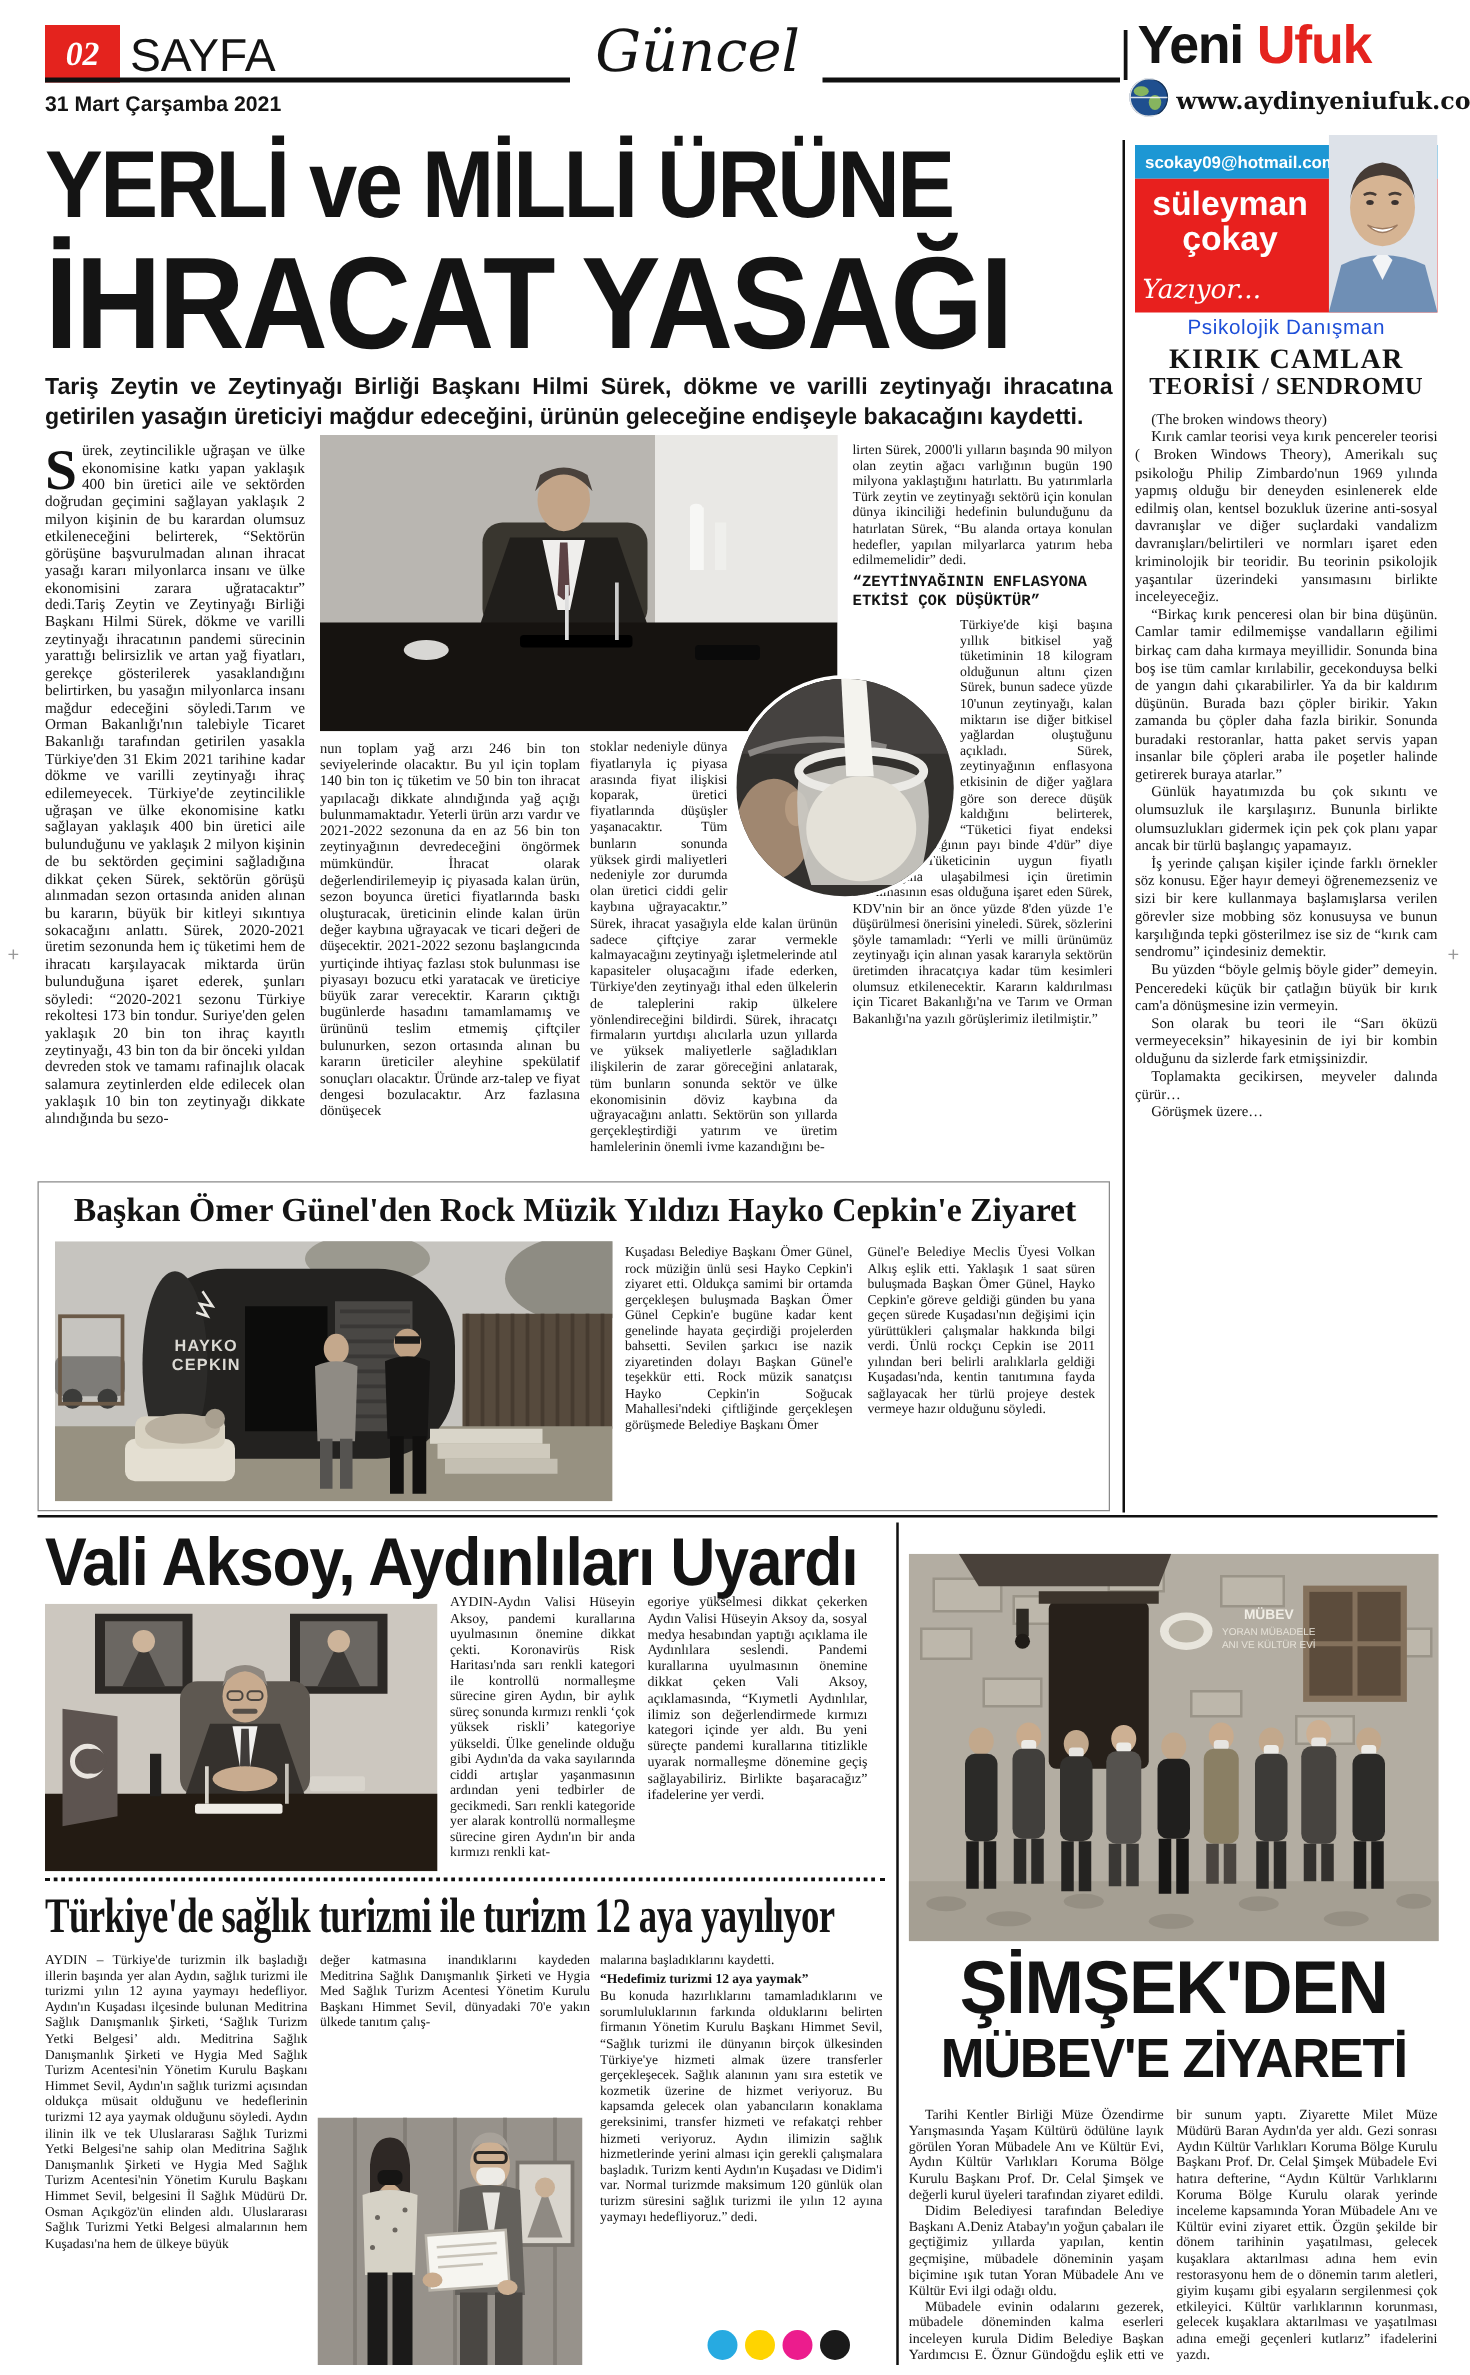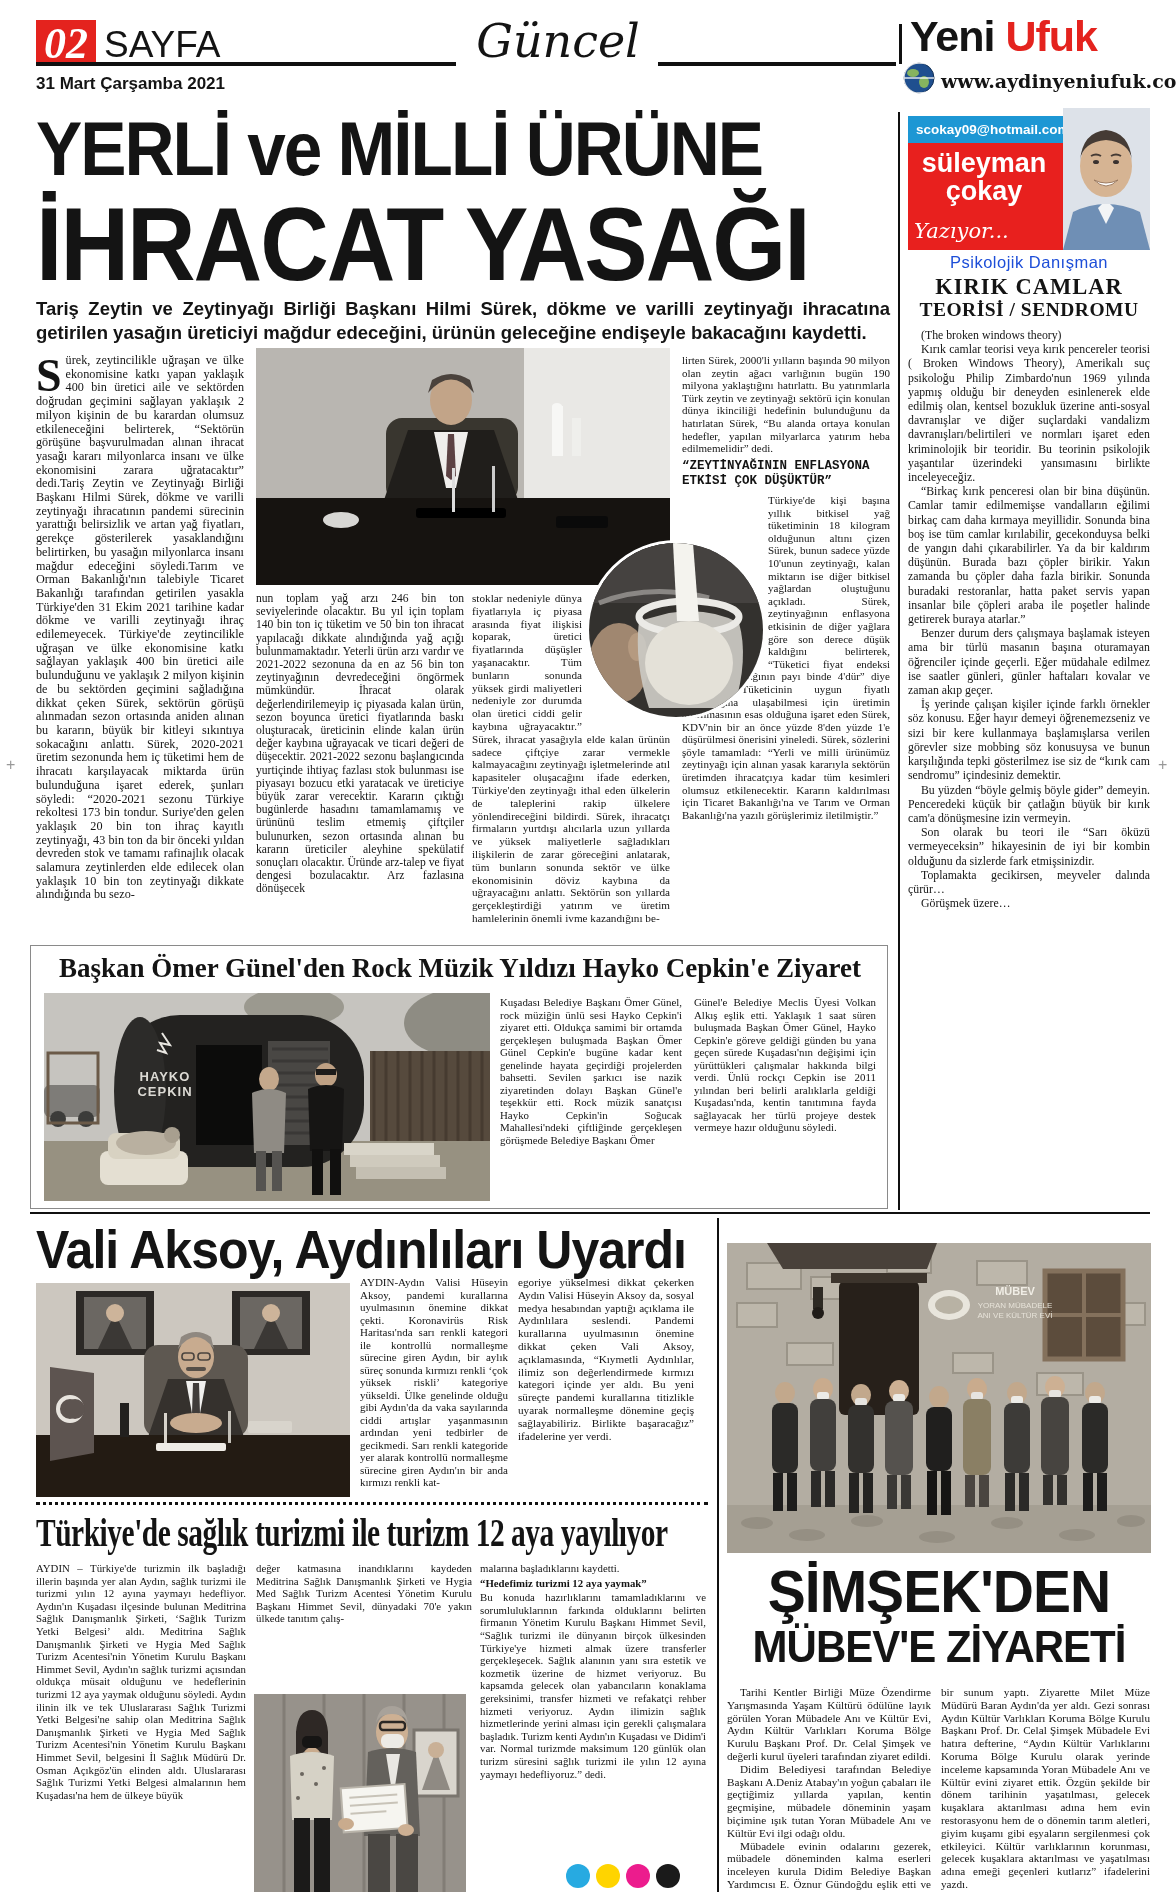--- a/index.html
+++ b/index.html
@@ -28,21 +28,21 @@
   .dot{position:absolute;width:24px;height:24px;border-radius:50%;}
   .cropmark{position:absolute;color:#999;font-size:16px;font-family:"Liberation Sans",sans-serif;}
   .condense{transform-origin:left top;}
   svg text{font-family:"Liberation Sans",sans-serif;}
 </style>
 </head>
 <body>
 
 <div class="page">
 
-  <div class="abs numbox" style="left:36px;top:20px;width:60px;height:46px;font-size:44px;">
+  <div class="abs numbox" style="left:36px;top:20px;width:60px;height:46px;font-size:27px;">
     <span>02</span>
   </div>
   <div class="abs sans" style="left:104px;top:24px;font-size:37px;font-weight:400;letter-spacing:0;">SAYFA</div>
   <div class="abs rule" style="left:36px;top:62px;width:420px;height:4px;"></div>
   <div class="abs sans" style="left:36px;top:74px;font-size:17px;font-weight:700;">31 Mart Çarşamba 2021</div>
 
   <div class="abs script" style="left:458px;top:14px;width:200px;text-align:center;font-size:46px;">Güncel</div>
   <div class="abs rule" style="left:658px;top:62px;width:238px;height:4px;"></div>
   <div class="abs rule" style="left:899px;top:24px;width:3px;height:40px;"></div>
 
@@ -142,21 +142,21 @@
   </svg>
 
   <div class="abs sans" style="left:908px;top:253px;width:242px;text-align:center;font-size:16.5px;color:#1d4ed8;letter-spacing:.5px;">Psikolojik Danışman</div>
   <div class="abs" style="left:908px;top:274px;width:242px;text-align:center;font-size:22.5px;font-weight:900;letter-spacing:1px;">KIRIK CAMLAR</div>
   <div class="abs" style="left:908px;top:299px;width:242px;text-align:center;font-size:19.5px;font-weight:900;letter-spacing:.5px;">TEORİSİ / SENDROMU</div>
 
   <div class="abs just clip bodytxt" style="left:908px;top:328px;width:242px;height:682px;font-size:11.8px;line-height:14.2px;">
       <p>(The broken windows theory)</p>
       <p>Kırık camlar teorisi veya kırık pencereler teorisi ( Broken Windows Theory), Amerikalı suç psikoloğu Philip Zimbardo'nun 1969 yılında yapmış olduğu bir deneyden esinlenerek elde edilmiş olan, kentsel bozukluk üzerine anti-sosyal davranışlar ve diğer suçlardaki vandalizm davranışları/belirtileri ve normları işaret eden kriminolojik bir teoridir. Bu teorinin psikolojik yaşantılar üzerindeki yansımasını birlikte inceleyeceğiz.</p>
       <p>“Birkaç kırık penceresi olan bir bina düşünün. Camlar tamir edilmemişse vandalların eğilimi birkaç cam daha kırmaya meyillidir. Sonunda bina boş ise tüm camlar kırılabilir, gecekonduysa belki de yangın dahi çıkarabilirler. Ya da bir kaldırım düşünün. Burada bazı çöpler birikir. Yakın zamanda bu çöpler daha fazla birikir. Sonunda buradaki restoranlar, hatta paket servis yapan insanlar bile çöpleri araba ile poşetler halinde getirerek buraya atarlar.”</p>
-      <p>Benzer durum ders çalışmaya başlamak isteyen ama bir türlü masanın başına oturamayan öğrenciler içinde geçerli. Eğer müdahale edilmez ise saatler günleri, günler haftaları kovalar ve zaman akıp geçer.</p>
+      <p>Günlük hayatımızda bu çok sıkıntı ve olumsuzluk ile karşılaşırız. Bununla birlikte olumsuzlukları gidermek için pek çok planı yapar ancak bir türlü başlangıç yapamayız.</p>
       <p>İş yerinde çalışan kişiler içinde farklı örnekler söz konusu. Eğer hayır demeyi öğrenemezseniz ve sizi bir kere kullanmaya başlamışlarsa verilen görevler size mobbing söz konusuysa ve bunun karşılığında tepki gösterilmez ise siz de “kırık cam sendromu” içindesiniz demektir.</p>
       <p>Bu yüzden “böyle gelmiş böyle gider” demeyin. Penceredeki küçük bir çatlağın büyük bir kırık cam'a dönüşmesine izin vermeyin.</p>
       <p>Son olarak bu teori ile “Sarı öküzü vermeyeceksin” hikayesinin de iyi bir kombin olduğunu da sizlerde fark etmişsinizdir.</p>
       <p>Toplamakta gecikirsen, meyveler dalında çürür…</p>
       <p>Görüşmek üzere…</p>
     </div>
 
   <div class="abs" style="left:30px;top:945px;width:858px;height:264px;border:1.5px solid #8a8a8a;box-sizing:border-box;"></div>
   <div class="abs" style="left:40px;top:953px;width:840px;text-align:center;font-size:27px;font-weight:700;">Başkan Ömer Günel'den Rock Müzik Yıldızı Hayko Cepkin'e Ziyaret</div>
 

